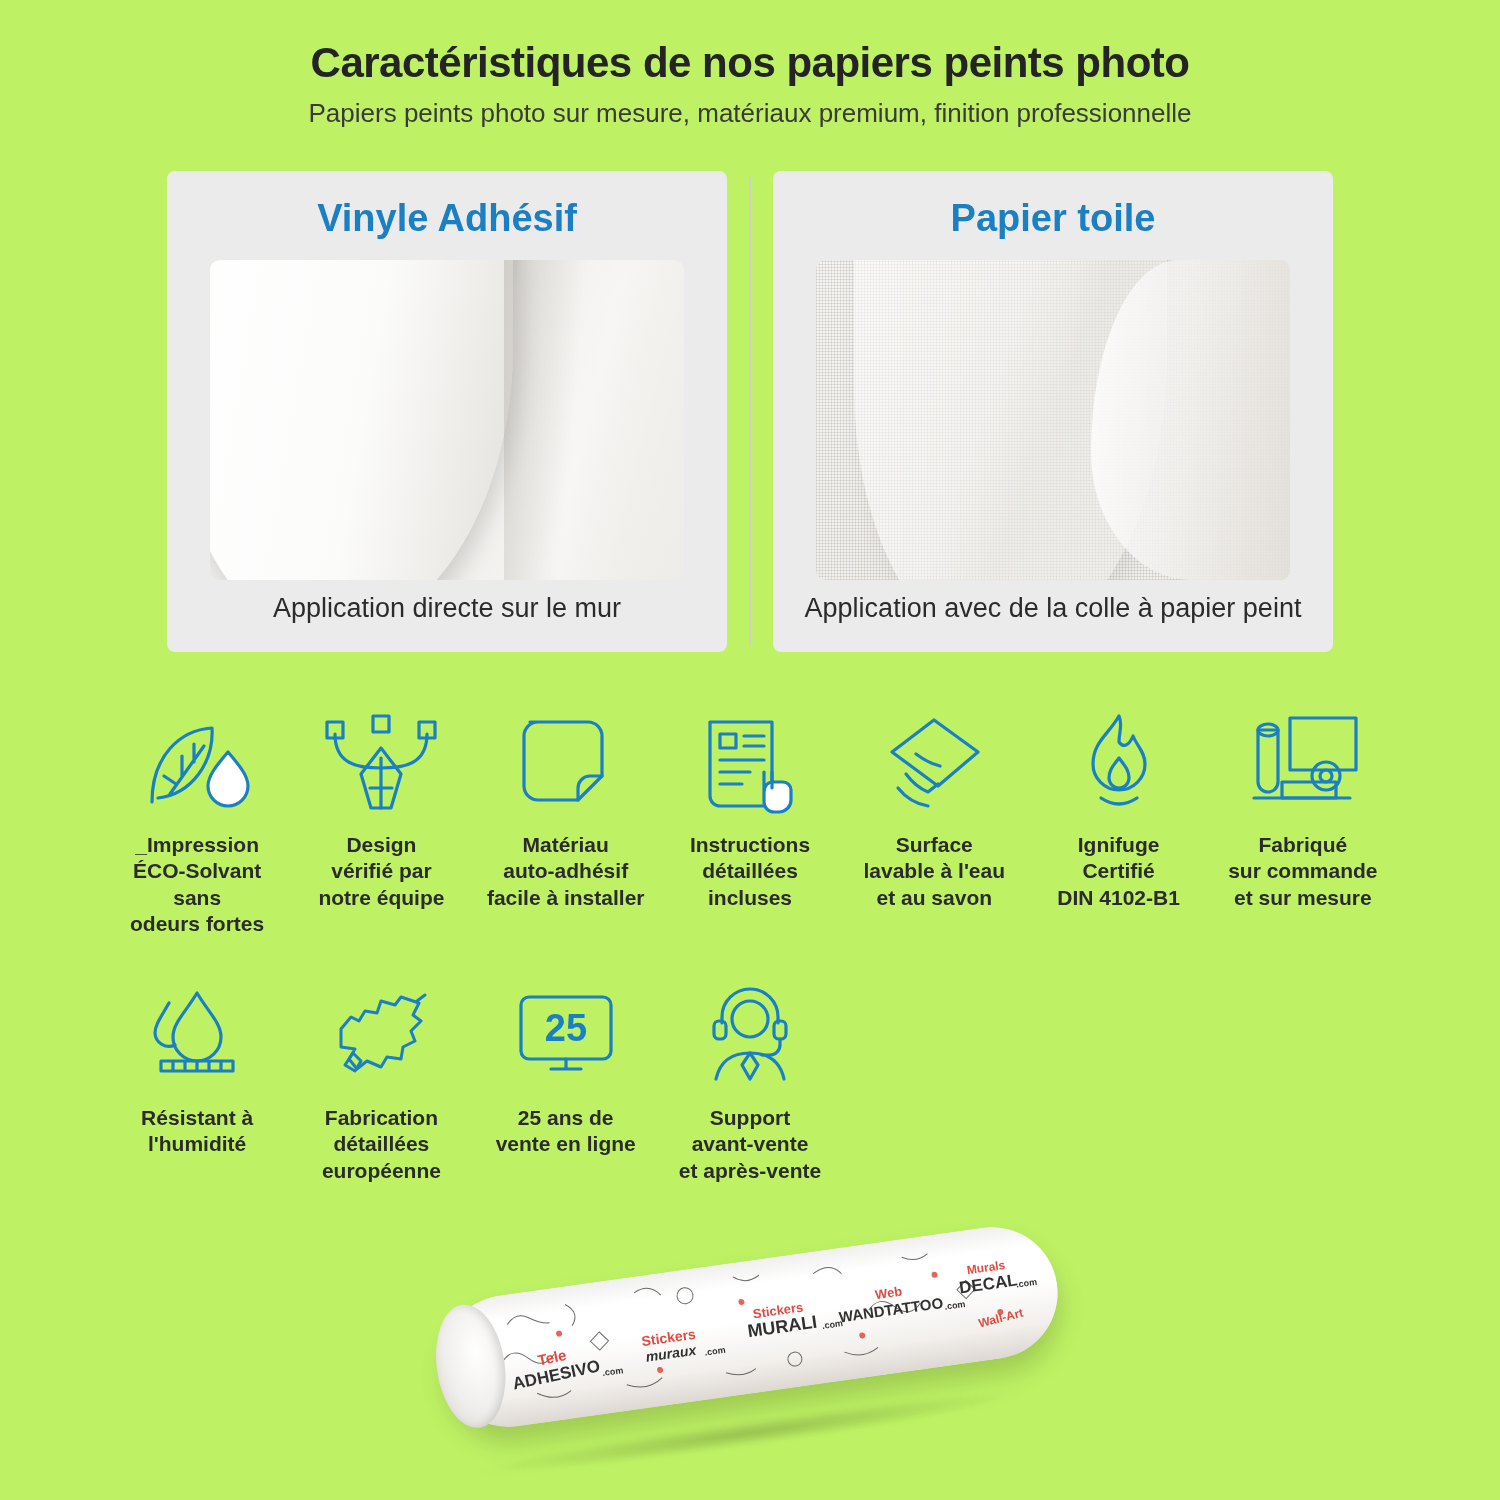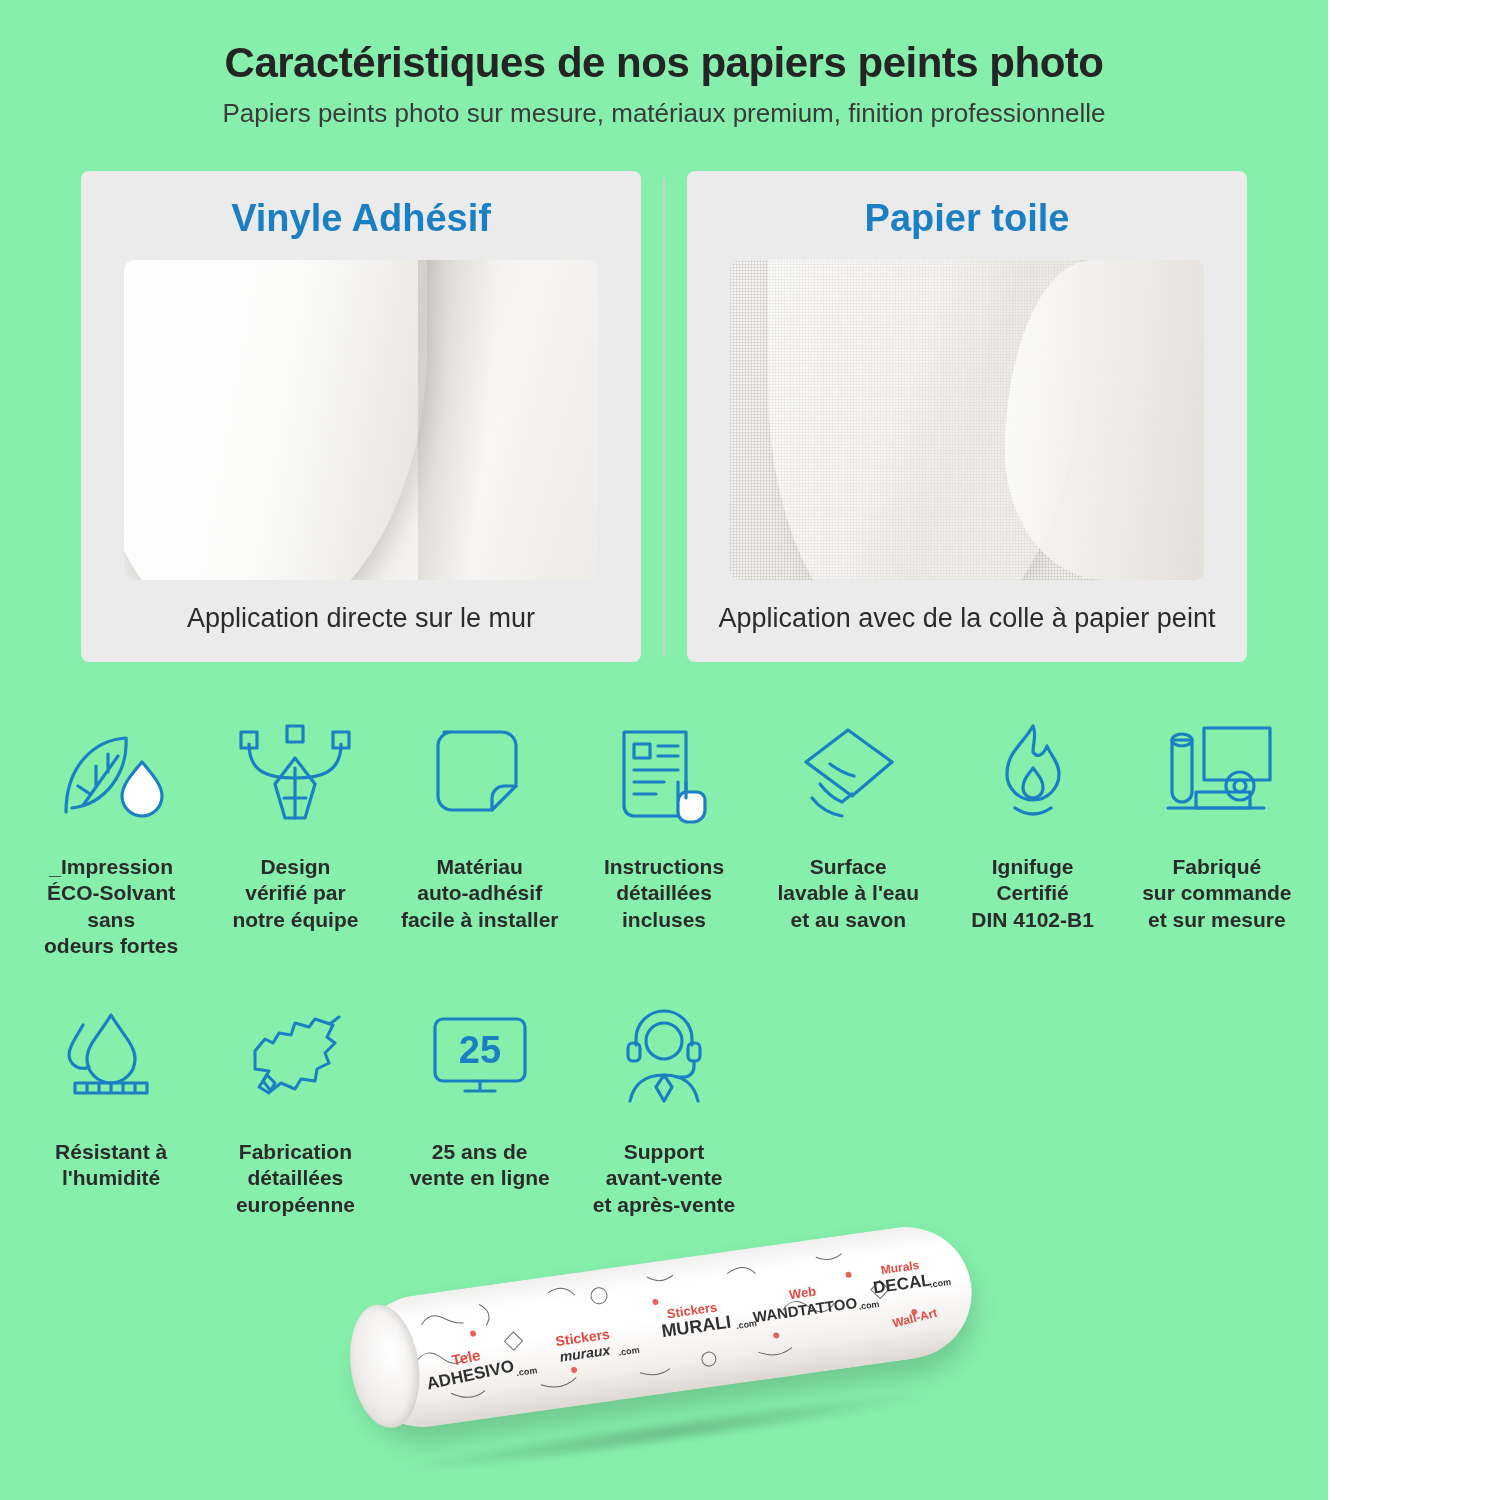--- a/index.html
+++ b/index.html
@@ -5,23 +5,23 @@
   * { box-sizing: border-box; }
   html, body {
     margin: 0; padding: 0;
     width: 1500px; height: 1500px;
     background: #ffffff;
     font-family: "Liberation Sans", sans-serif;
     color: #2b2b2b;
   }
   .page {
     position: relative;
-    width: 1328px; height: 1500px;
+    width: 1500px; height: 1500px;
     overflow: hidden;
-    background: #86efac;
+    background: #bef264;
   }
 
   
   .header {
     text-align: center;
     padding-top: 40px;
   }
   .title {
     font-size: 42px;
     font-weight: bold;
@@ -112,21 +112,21 @@
     content: "";
     position: absolute;
     right: -4%; top: 0;
     width: 46%; height: 100%;
     background: linear-gradient(95deg, rgba(255,255,255,0.85), rgba(225,221,215,0.9));
     border-radius: 40% 0 0 46%/60% 0 0 40%;
   }
   .mat-caption {
     font-size: 27px;
     color: #2b2b2b;
-    margin-top: 22px;
+    margin-top: 12px;
     line-height: 1.25;
   }
   .mat-divider {
     width: 2px;
     align-self: stretch;
     background: #cfcfcf;
     margin: 6px 0;
   }
 
   
@@ -143,21 +143,21 @@
     padding: 0 4px;
   }
   .feat-icon {
     height: 112px;
     display: flex;
     align-items: center;
     justify-content: center;
   }
   .feat-icon svg { display: block; }
   .feat-label {
-    margin-top: 24px;
+    margin-top: 12px;
     font-size: 21px;
     font-weight: bold;
     line-height: 1.25;
     color: #2b2b2b;
     white-space: pre-line;
   }
 
   
   .tube-wrap {
     position: absolute;

